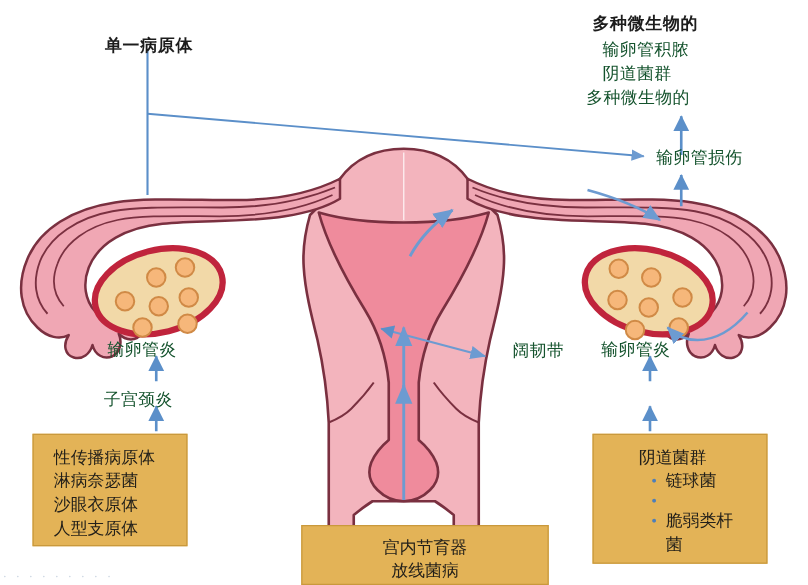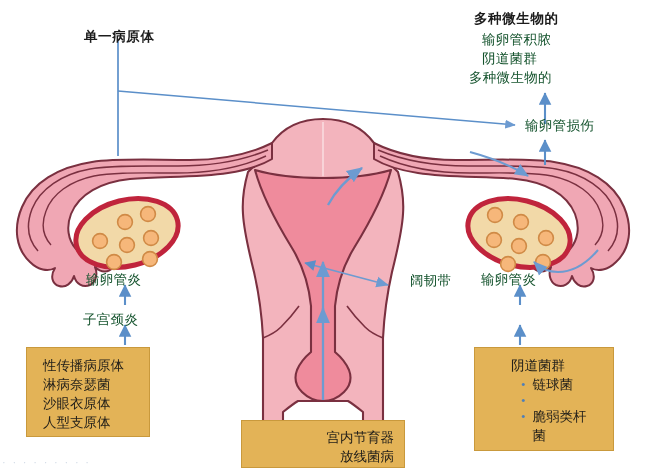--- a/index.html
+++ b/index.html
@@ -285,20 +285,20 @@
     </div>
     <div class="bullet-row">
       <span class="bullet-dot">•</span>
     </div>
     <div class="bullet-row">
       <span class="bullet-dot">•</span>
       <span>脆弱类杆菌</span>
     </div>
   </div>
 
-  <div class="box padctr" style="left:241px; top:420px; width:164px; height:48px;text-align:right;">
+  <div class="box padctr" style="left:241px; top:420px; width:198px; height:48px;">
     <div class="line">宫内节育器</div>
     <div class="line">放线菌病</div>
   </div>
 
   <div class="watermark">· · · · · · · · ·</div>
 
 </div>
 
 </body></html>

